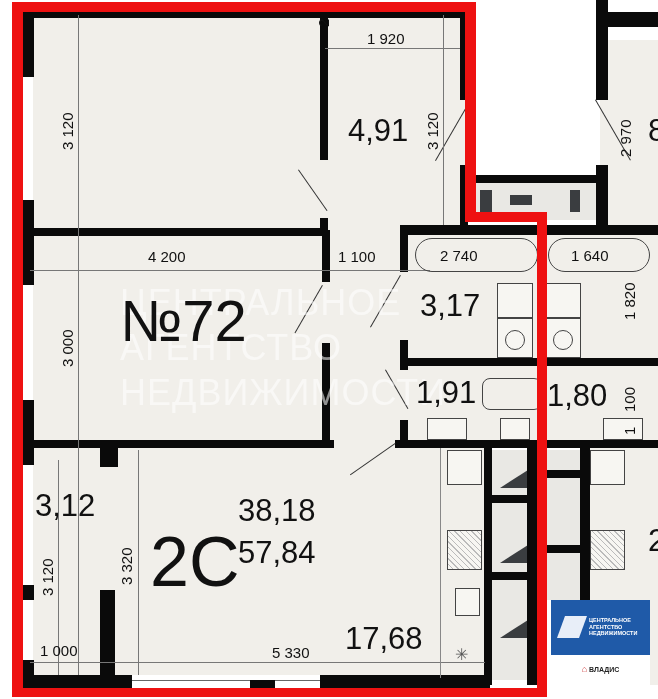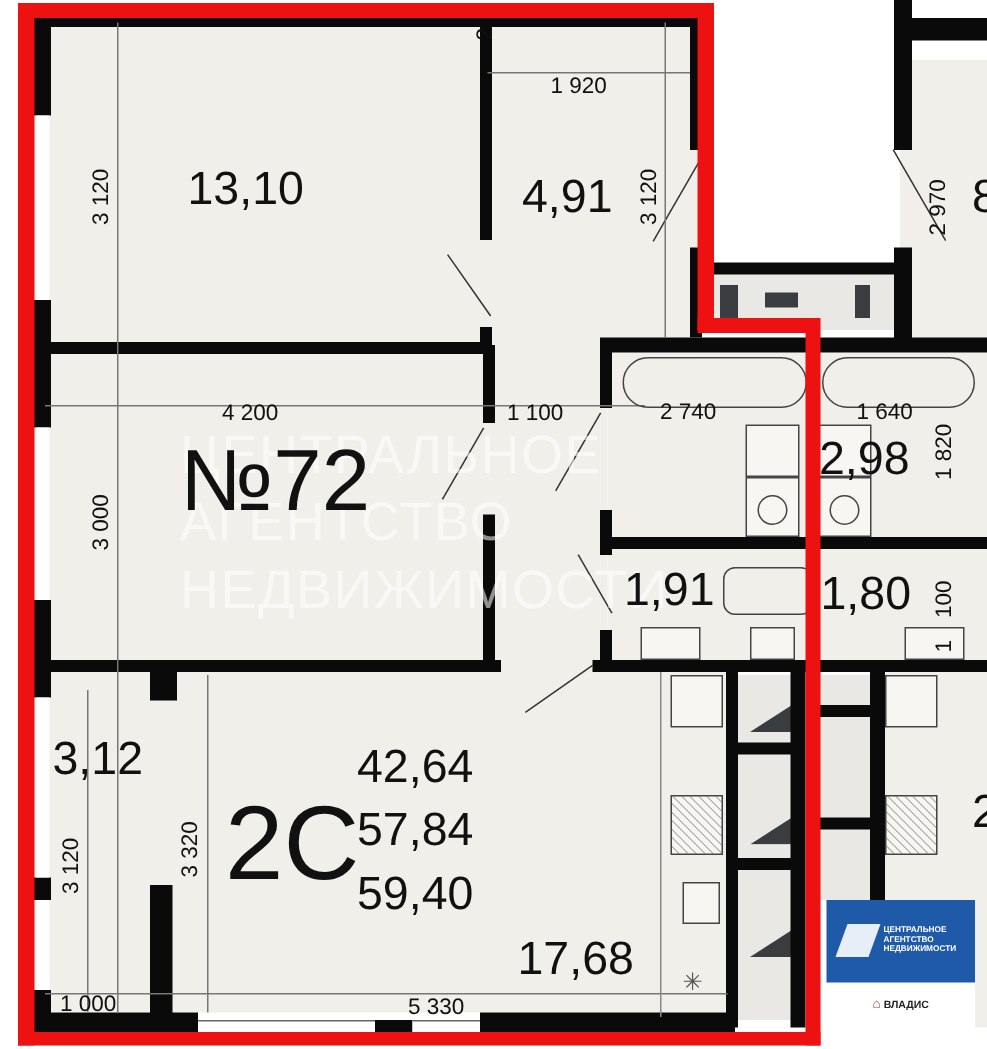--- a/index.html
+++ b/index.html
@@ -3,21 +3,21 @@
 <meta charset="utf-8">
 <style>
   html, body { margin:0; padding:0; background:#ffffff; }
   body { width:658px; height:699px; overflow:hidden; position:relative; font-family:"Liberation Sans", sans-serif; }
   .plan { position:absolute; left:0; top:0; width:658px; height:699px; background:#ffffff; }
   .abs { position:absolute; }
   .floor { position:absolute; background:#f1efea; }
   .wall { position:absolute; background:#0a0a0a; }
   .win { position:absolute; background:#ffffff; }
   .red { position:absolute; background:#ee1111; }
-  .dim { position:absolute; font-size:15px; color:#111; white-space:nowrap; line-height:1;margin-top:19px; }
+  .dim { position:absolute; font-size:15px; color:#111; white-space:nowrap; line-height:1; }
   .dimv { position:absolute; font-size:15px; color:#111; white-space:nowrap; line-height:1; transform:rotate(-90deg); transform-origin:left top; }
   .area { position:absolute; color:#111; white-space:nowrap; line-height:1; }
   .a-big { font-size:31px; }
   .thin { position:absolute; background:#333; }
   .wm { position:absolute; color:rgba(255,255,255,0.55); font-size:36px; white-space:nowrap; letter-spacing:1px; line-height:1; }
   .fixture { position:absolute; border:1.5px solid #444; background:#f7f6f2; box-sizing:border-box; }
   .tub { position:absolute; border:1.5px solid #444; border-radius:18px; box-sizing:border-box; }
   .closet { position:absolute; background:#e9e8e4; }
   .closet-shade { position:absolute; background:#3a3d40; }
   .logo { position:absolute; left:551px; top:600px; width:99px; height:92px; background:#ffffff; }
@@ -138,32 +138,30 @@
   <div class="red" style="left:12px;top:2px;width:11px;height:695px;"></div>
   <div class="red" style="left:12px;top:688px;width:535px;height:9px;"></div>
   <div class="red" style="left:465px;top:2px;width:11px;height:218px;"></div>
   <div class="red" style="left:465px;top:212px;width:80px;height:10px;"></div>
   <div class="red" style="left:537px;top:212px;width:10px;height:485px;"></div>
 
   <div class="wm" style="left:120px;top:285px;">ЦЕНТРАЛЬНОЕ</div>
   <div class="wm" style="left:120px;top:330px;">АГЕНТСТВО</div>
   <div class="wm" style="left:120px;top:375px;">НЕДВИЖИМОСТИ</div>
 
-  <div class="area a-big" style="left:125px;top:110px;">13,10</div>
   <div class="area a-big" style="left:348px;top:115px;">4,91</div>
   <div class="area" style="left:120px;top:292px;font-size:58px;">№72</div>
-  <div class="area a-big" style="left:546px;top:290px;">2,98</div>
+  <div class="area a-big" style="left:420px;top:290px;">3,17</div>
   <div class="area a-big" style="left:416px;top:377px;">1,91</div>
   <div class="area a-big" style="left:547px;top:380px;">1,80</div>
   <div class="area a-big" style="left:35px;top:490px;">3,12</div>
   <div class="area a-big" style="left:345px;top:623px;">17,68</div>
   <div class="area" style="left:150px;top:527px;font-size:70px;">2С</div>
-  <div class="area a-big" style="left:238px;top:495px;">42,64</div>
+  <div class="area a-big" style="left:238px;top:495px;">38,18</div>
   <div class="area a-big" style="left:238px;top:537px;">57,84</div>
-  <div class="area a-big" style="left:238px;top:580px;">59,40</div>
   <div class="area a-big" style="left:648px;top:115px;">8</div>
   <div class="area a-big" style="left:648px;top:525px;">2</div>
 
   <div class="dim" style="left:367px;top:31px;">1 920</div>
   <div class="dimv" style="left:60px;top:150px;">3 120</div>
   <div class="dimv" style="left:425px;top:150px;">3 120</div>
   <div class="dimv" style="left:618px;top:157px;">2 970</div>
   <div class="dimv" style="left:316px;top:27px;">2</div>
   <div class="dim" style="left:148px;top:249px;text-align:center;">4 200</div>
   <div class="dim" style="left:338px;top:249px;">1 100</div>

